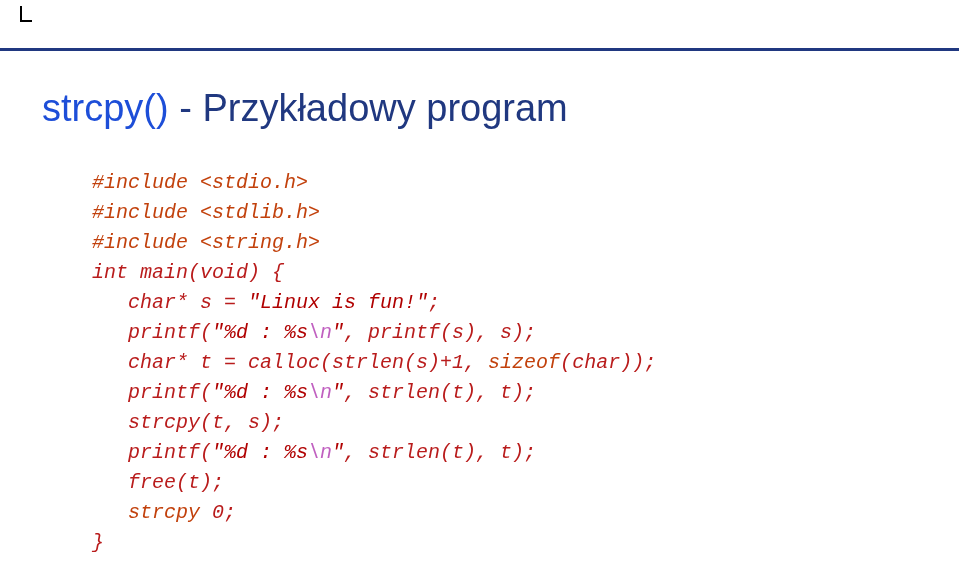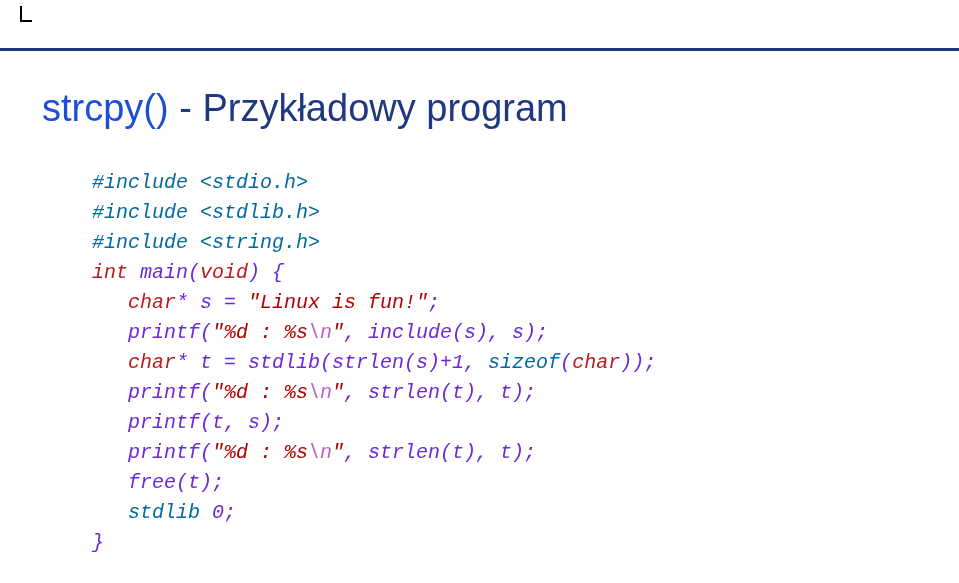--- a/index.html
+++ b/index.html
@@ -71,25 +71,25 @@
   }
   .code {
     margin: 38px 0 0 92px;
     font-family: "Courier New", Courier, monospace;
     font-size: 20px;
     line-height: 1.5;
     color: #000;
     white-space: pre;
     font-style: italic;
   }
-  .kw  { color: #0369a1; }
+  .kw  { color: #c2410c; }
   .typ { color: #b91c1c; }
   .str { color: #b00000; }
   .esc { color: #c060c0; }
-  .plain { color: #6d28d9; }
+  .plain { color: #b91c1c; }
 </style>
 </head>
 <body>
 
 <div class="header">
   <div class="hdr-line2-wrap">
     <span class="tree-mark"></span>
   </div>
 </div>
 
@@ -97,20 +97,20 @@
 
 <h1 class="title">
   <span class="mono">strcpy()</span><span> - Przykładowy program</span>
 </h1>
 
 <div class="code"><span class="kw">#include &lt;stdio.h&gt;</span>
 <span class="kw">#include &lt;stdlib.h&gt;</span>
 <span class="kw">#include &lt;string.h&gt;</span>
 <span class="typ">int</span><span class="plain"> main(</span><span class="typ">void</span><span class="plain">) {</span>
 <span class="plain">   </span><span class="typ">char</span><span class="plain">* s = </span><span class="str">"Linux is fun!"</span><span class="plain">;</span>
-<span class="plain">   printf(</span><span class="str">"%d : %s</span><span class="esc">\n</span><span class="str">"</span><span class="plain">, include(s), s);</span>
-<span class="plain">   </span><span class="typ">char</span><span class="plain">* t = stdlib(strlen(s)+1, </span><span class="kw">sizeof</span><span class="plain">(</span><span class="typ">char</span><span class="plain">));</span>
+<span class="plain">   printf(</span><span class="str">"%d : %s</span><span class="esc">\n</span><span class="str">"</span><span class="plain">, printf(s), s);</span>
+<span class="plain">   </span><span class="typ">char</span><span class="plain">* t = calloc(strlen(s)+1, </span><span class="kw">sizeof</span><span class="plain">(</span><span class="typ">char</span><span class="plain">));</span>
 <span class="plain">   printf(</span><span class="str">"%d : %s</span><span class="esc">\n</span><span class="str">"</span><span class="plain">, strlen(t), t);</span>
-<span class="plain">   printf(t, s);</span>
+<span class="plain">   strcpy(t, s);</span>
 <span class="plain">   printf(</span><span class="str">"%d : %s</span><span class="esc">\n</span><span class="str">"</span><span class="plain">, strlen(t), t);</span>
 <span class="plain">   free(t);</span>
-<span class="plain">   </span><span class="kw">stdlib</span><span class="plain"> 0;</span>
+<span class="plain">   </span><span class="kw">strcpy</span><span class="plain"> 0;</span>
 <span class="plain">}</span></div>
 
 </body></html>

